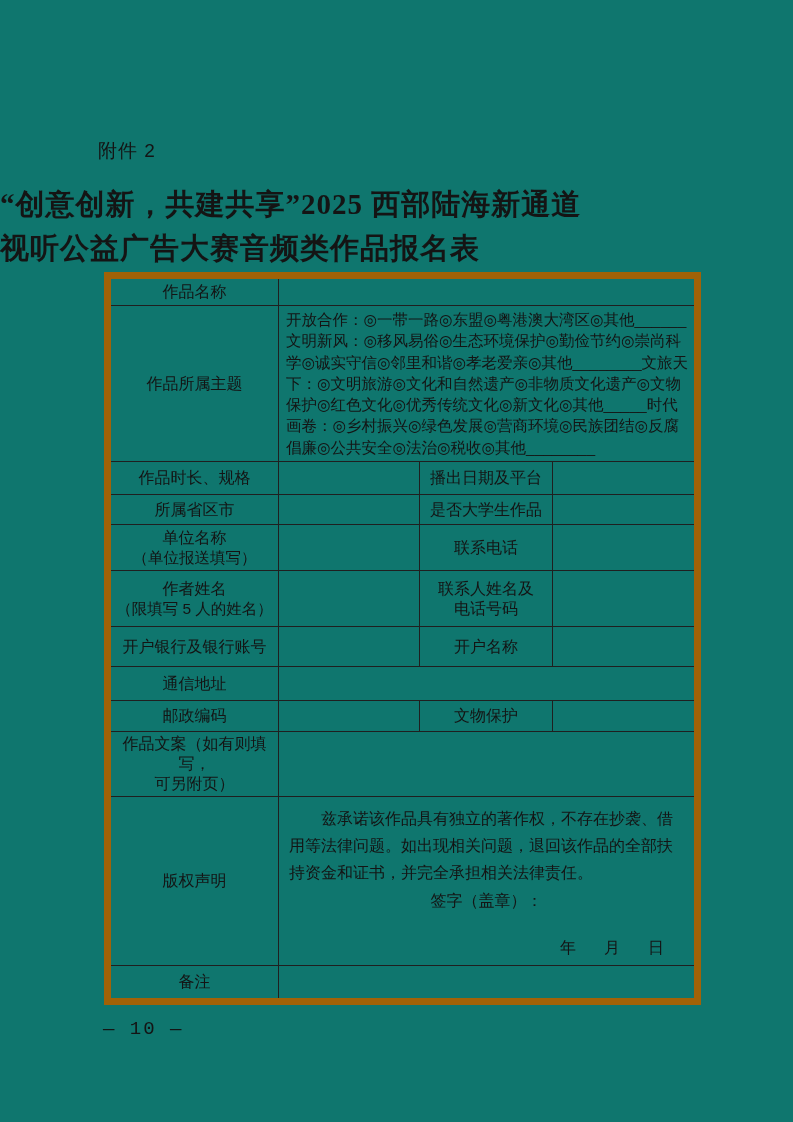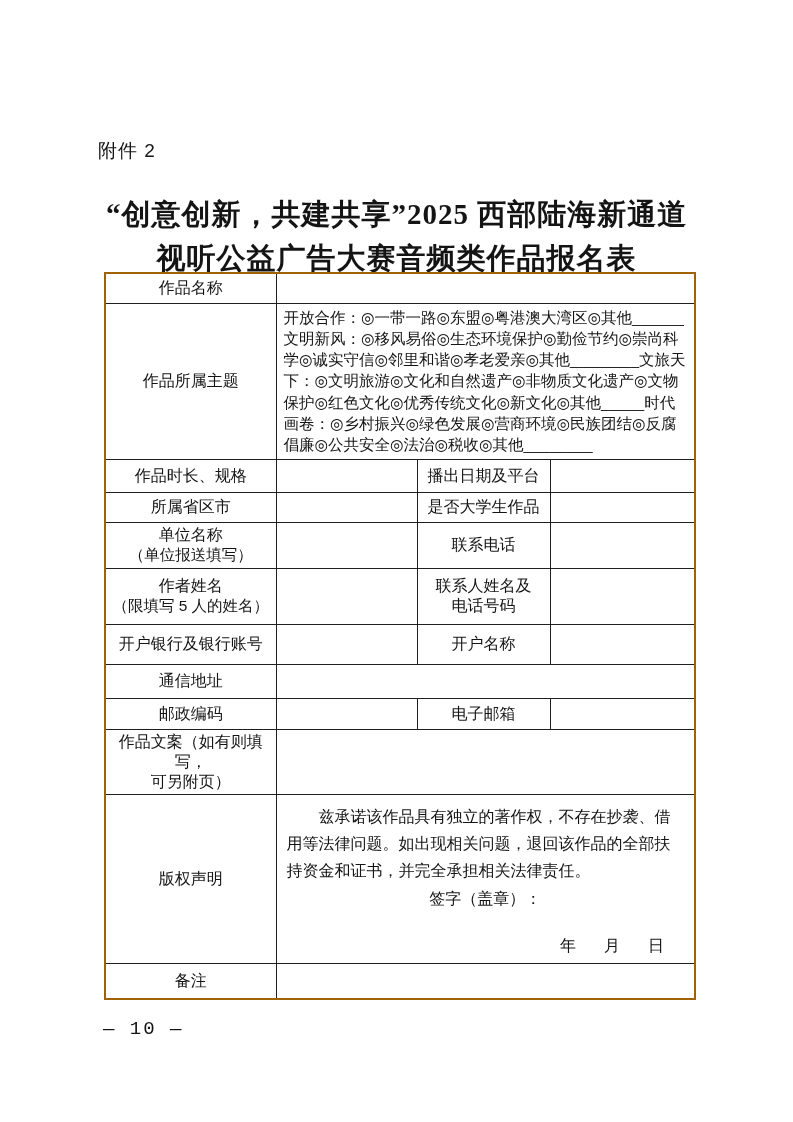--- a/index.html
+++ b/index.html
@@ -1,43 +1,43 @@
 <!DOCTYPE html>
 <html><head>
 <meta charset="utf-8">
 <style>
   html,body{margin:0;padding:0;background:#e8e8e8;}
   .page{
     position:relative;
     width:793px;height:1122px;
     margin:0 auto;
-    background:#ffffff;
+    background:#0f766e;
     font-family:"Liberation Sans","DejaVu Sans",sans-serif;
     color:#141414;
     overflow:hidden;
   }
   .attachment{
     position:absolute;left:98px;top:138px;
     font-size:19px;letter-spacing:1px;
   }
   .title{
-    position:absolute;left:0;top:192px;width:100%;
-    text-align:center;
+    position:absolute;left:0;top:182px;width:100%;
+    text-align:left;
     font-family:"Liberation Serif","DejaVu Serif",serif;
     font-weight:700;
     font-size:29px;
     line-height:44px;
     letter-spacing:1px;
   }
   table.form{
     position:absolute;left:104px;top:272px;
     width:590px;
     border-collapse:collapse;
     table-layout:fixed;
-    border:2px solid #a16207;
+    border:7px solid #a16207;
   }
   td{
     border:1.6px solid #1f1f1f;
     font-size:16px;
     text-align:center;
     vertical-align:middle;
     padding:2px 4px;
     overflow:hidden;
   }
   td.label{line-height:20px;}
@@ -144,21 +144,21 @@
     </tr>
 
     <tr style="height:34px">
       <td class="label">通信地址</td>
       <td colspan="3"></td>
     </tr>
 
     <tr style="height:31px">
       <td class="label">邮政编码</td>
       <td></td>
-      <td class="label">电子邮箱</td>
+      <td class="label">文物保护</td>
       <td></td>
     </tr>
 
     <tr style="height:47px">
       <td class="label">
         <span class="note-line" style="font-size:16px">作品文案（如有则填写，</span>
         <span class="note-line" style="font-size:16px">可另附页）</span>
       </td>
       <td colspan="3"></td>
     </tr>

